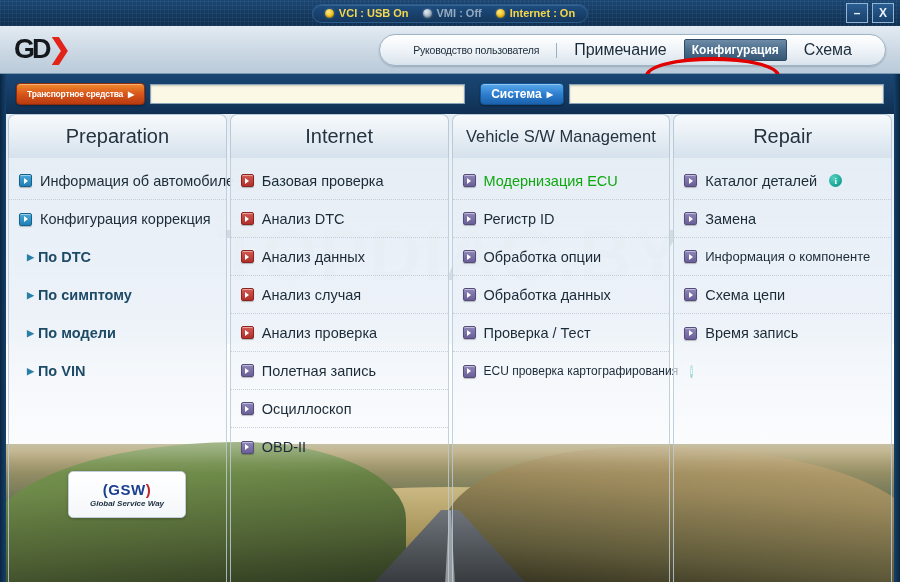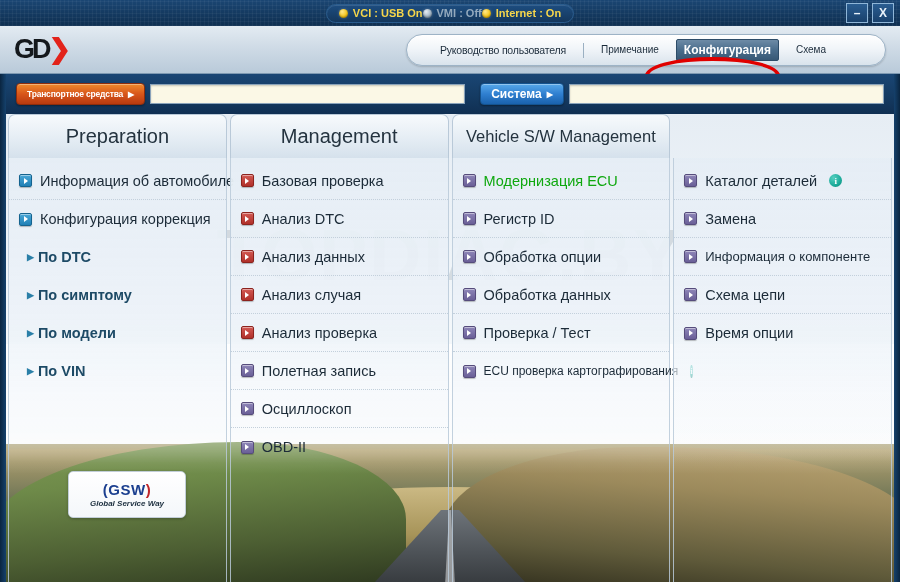--- a/index.html
+++ b/index.html
@@ -31,21 +31,21 @@
     pointer-events:none;
   }
   .status-pill {
     position:relative;
     height:19px;
     padding:0 12px;
     border-radius:10px;
     background: linear-gradient(180deg,#1d4d80 0%,#14375c 100%);
     border:1px solid #2d6falpha;
     border:1px solid #2a5c8e;
-    display:flex; align-items:center; 
+    display:flex; align-items:center; gap:14px;
     box-shadow: inset 0 1px 0 rgba(255,255,255,.12);
   }
   .status-item { display:flex; align-items:center; gap:5px; font-size:11px; font-weight:bold; }
   .st-dot { width:9px; height:9px; border-radius:50%; display:inline-block;
             box-shadow: inset 0 -1px 2px rgba(0,0,0,.35), 0 0 3px rgba(255,255,255,.25); }
   .st-dot.on  { background: radial-gradient(circle at 35% 30%, #ffe98a, #f5c518 60%, #c99a05); }
   .st-dot.off { background: radial-gradient(circle at 35% 30%, #e8eef4, #9fb3c4 60%, #73889a); }
   .st-label.on  { color:#f6d64a; }
   .st-label.off { color:#93a9bd; }
 
@@ -76,21 +76,21 @@
   #navtabs {
     position:absolute; right:14px; top:8px; height:32px;
     min-width:480px;
     border-radius:16px;
     background: linear-gradient(180deg,#ffffff 0%,#f1f5f9 45%,#d9e3ec 100%);
     border:1px solid #9db3c6;
     box-shadow: inset 0 1px 0 #fff, 0 1px 2px rgba(0,0,0,.18);
     display:flex; align-items:center; padding:0 20px; gap:4px;
   }
   .nav-tab {
-    font-size:10px; color:#1b2b3a; padding:0 13px;
+    font-size:16px; color:#1b2b3a; padding:0 13px;
     white-space:nowrap; line-height:30px; cursor:pointer;
   }
   .nav-tab.small { font-size:10.5px; letter-spacing:-.2px; }
   .nav-sep { width:1px; height:15px; background:#9bb0c2; }
   .nav-tab.active {
     background: linear-gradient(180deg,#6d8ba6 0%,#4a6d8c 50%,#375875 100%);
     color:#ffffff; border:1px solid #2d4c68; border-radius:2px;
     line-height:20px; padding:0 7px; font-weight:bold; font-size:12px;
   }
   #ellipse-annot {
@@ -367,21 +367,21 @@
                 <span class="sub-arrow">▶</span>
                 <span>По модели</span>
               </div>
               <div class="sub-item">
                 <span class="sub-arrow">▶</span>
                 <span>По VIN</span>
               </div>
             </div>
           </div>
           <div class="column">
-            <div class="col-head">Management</div>
+            <div class="col-head">Internet</div>
             <div class="col-body">
               <div class="menu-item">
                 <span class="bullet red"></span>
                 <span>Базовая проверка</span>
               </div>
               <div class="menu-item">
                 <span class="bullet red"></span>
                 <span>Анализ DTC</span>
               </div>
               <div class="menu-item">
@@ -434,41 +434,42 @@
                 <span>Проверка / Тест</span>
               </div>
               <div class="menu-item nodot tiny">
                 <span class="bullet purple"></span>
                 <span>ECU проверка картографирования</span>
                 <span class="info-icon">i</span>
               </div>
             </div>
           </div>
           <div class="column">
+            <div class="col-head">Repair</div>
             <div class="col-body">
               <div class="menu-item">
                 <span class="bullet purple"></span>
                 <span>Каталог деталей</span>
                 <span class="info-icon">i</span>
               </div>
               <div class="menu-item">
                 <span class="bullet purple"></span>
                 <span>Замена</span>
               </div>
               <div class="menu-item small">
                 <span class="bullet purple"></span>
                 <span>Информация о компоненте</span>
               </div>
               <div class="menu-item">
                 <span class="bullet purple"></span>
                 <span>Схема цепи</span>
               </div>
               <div class="menu-item nodot">
                 <span class="bullet purple"></span>
-                <span>Время опции</span>
+                <span>Время запись</span>
               </div>
             </div>
           </div>
         </div>
 
       <div id="gsw-badge">
         <div class="gsw-main">GSW</div>
         <div class="gsw-sub">Global Service Way</div>
       </div>
     </div>

